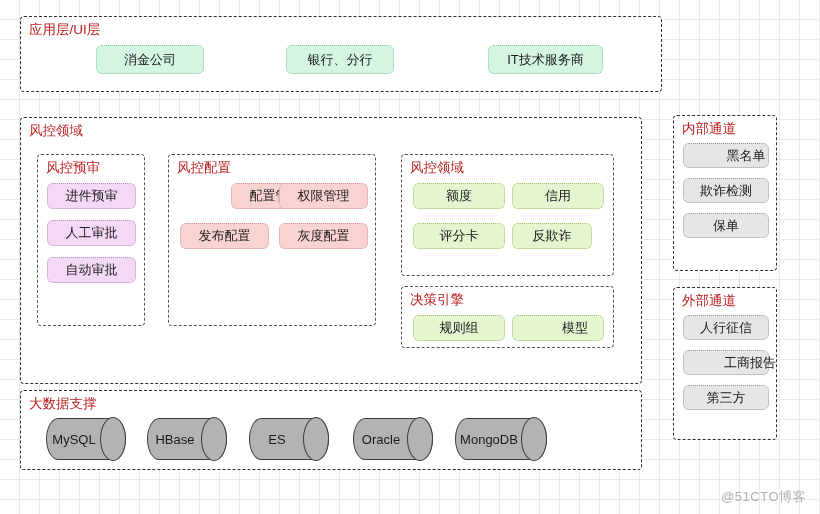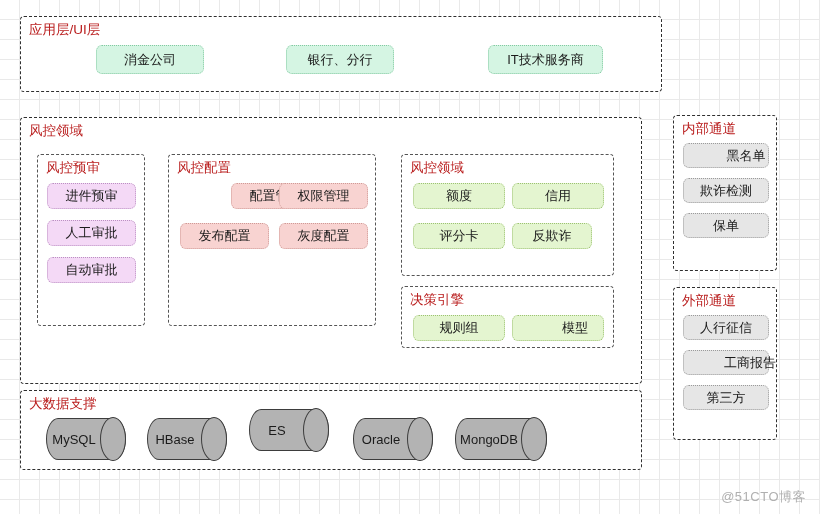--- a/index.html
+++ b/index.html
@@ -164,21 +164,21 @@
       <div class="cap"></div>
       <div class="label">MySQL</div>
     </div>
 
     <div class="cyl" style="left:126px; top:27px; width:80px; height:42px;">
       <div class="body"></div>
       <div class="cap"></div>
       <div class="label">HBase</div>
     </div>
 
-    <div class="cyl" style="left:228px; top:18px; width:80px; height:42px;">
+    <div class="cyl" style="left:228px; top:27px; width:80px; height:42px;">
       <div class="body"></div>
       <div class="cap"></div>
       <div class="label">ES</div>
     </div>
 
     <div class="cyl" style="left:332px; top:27px; width:80px; height:42px;">
       <div class="body"></div>
       <div class="cap"></div>
       <div class="label">Oracle</div>
     </div>

